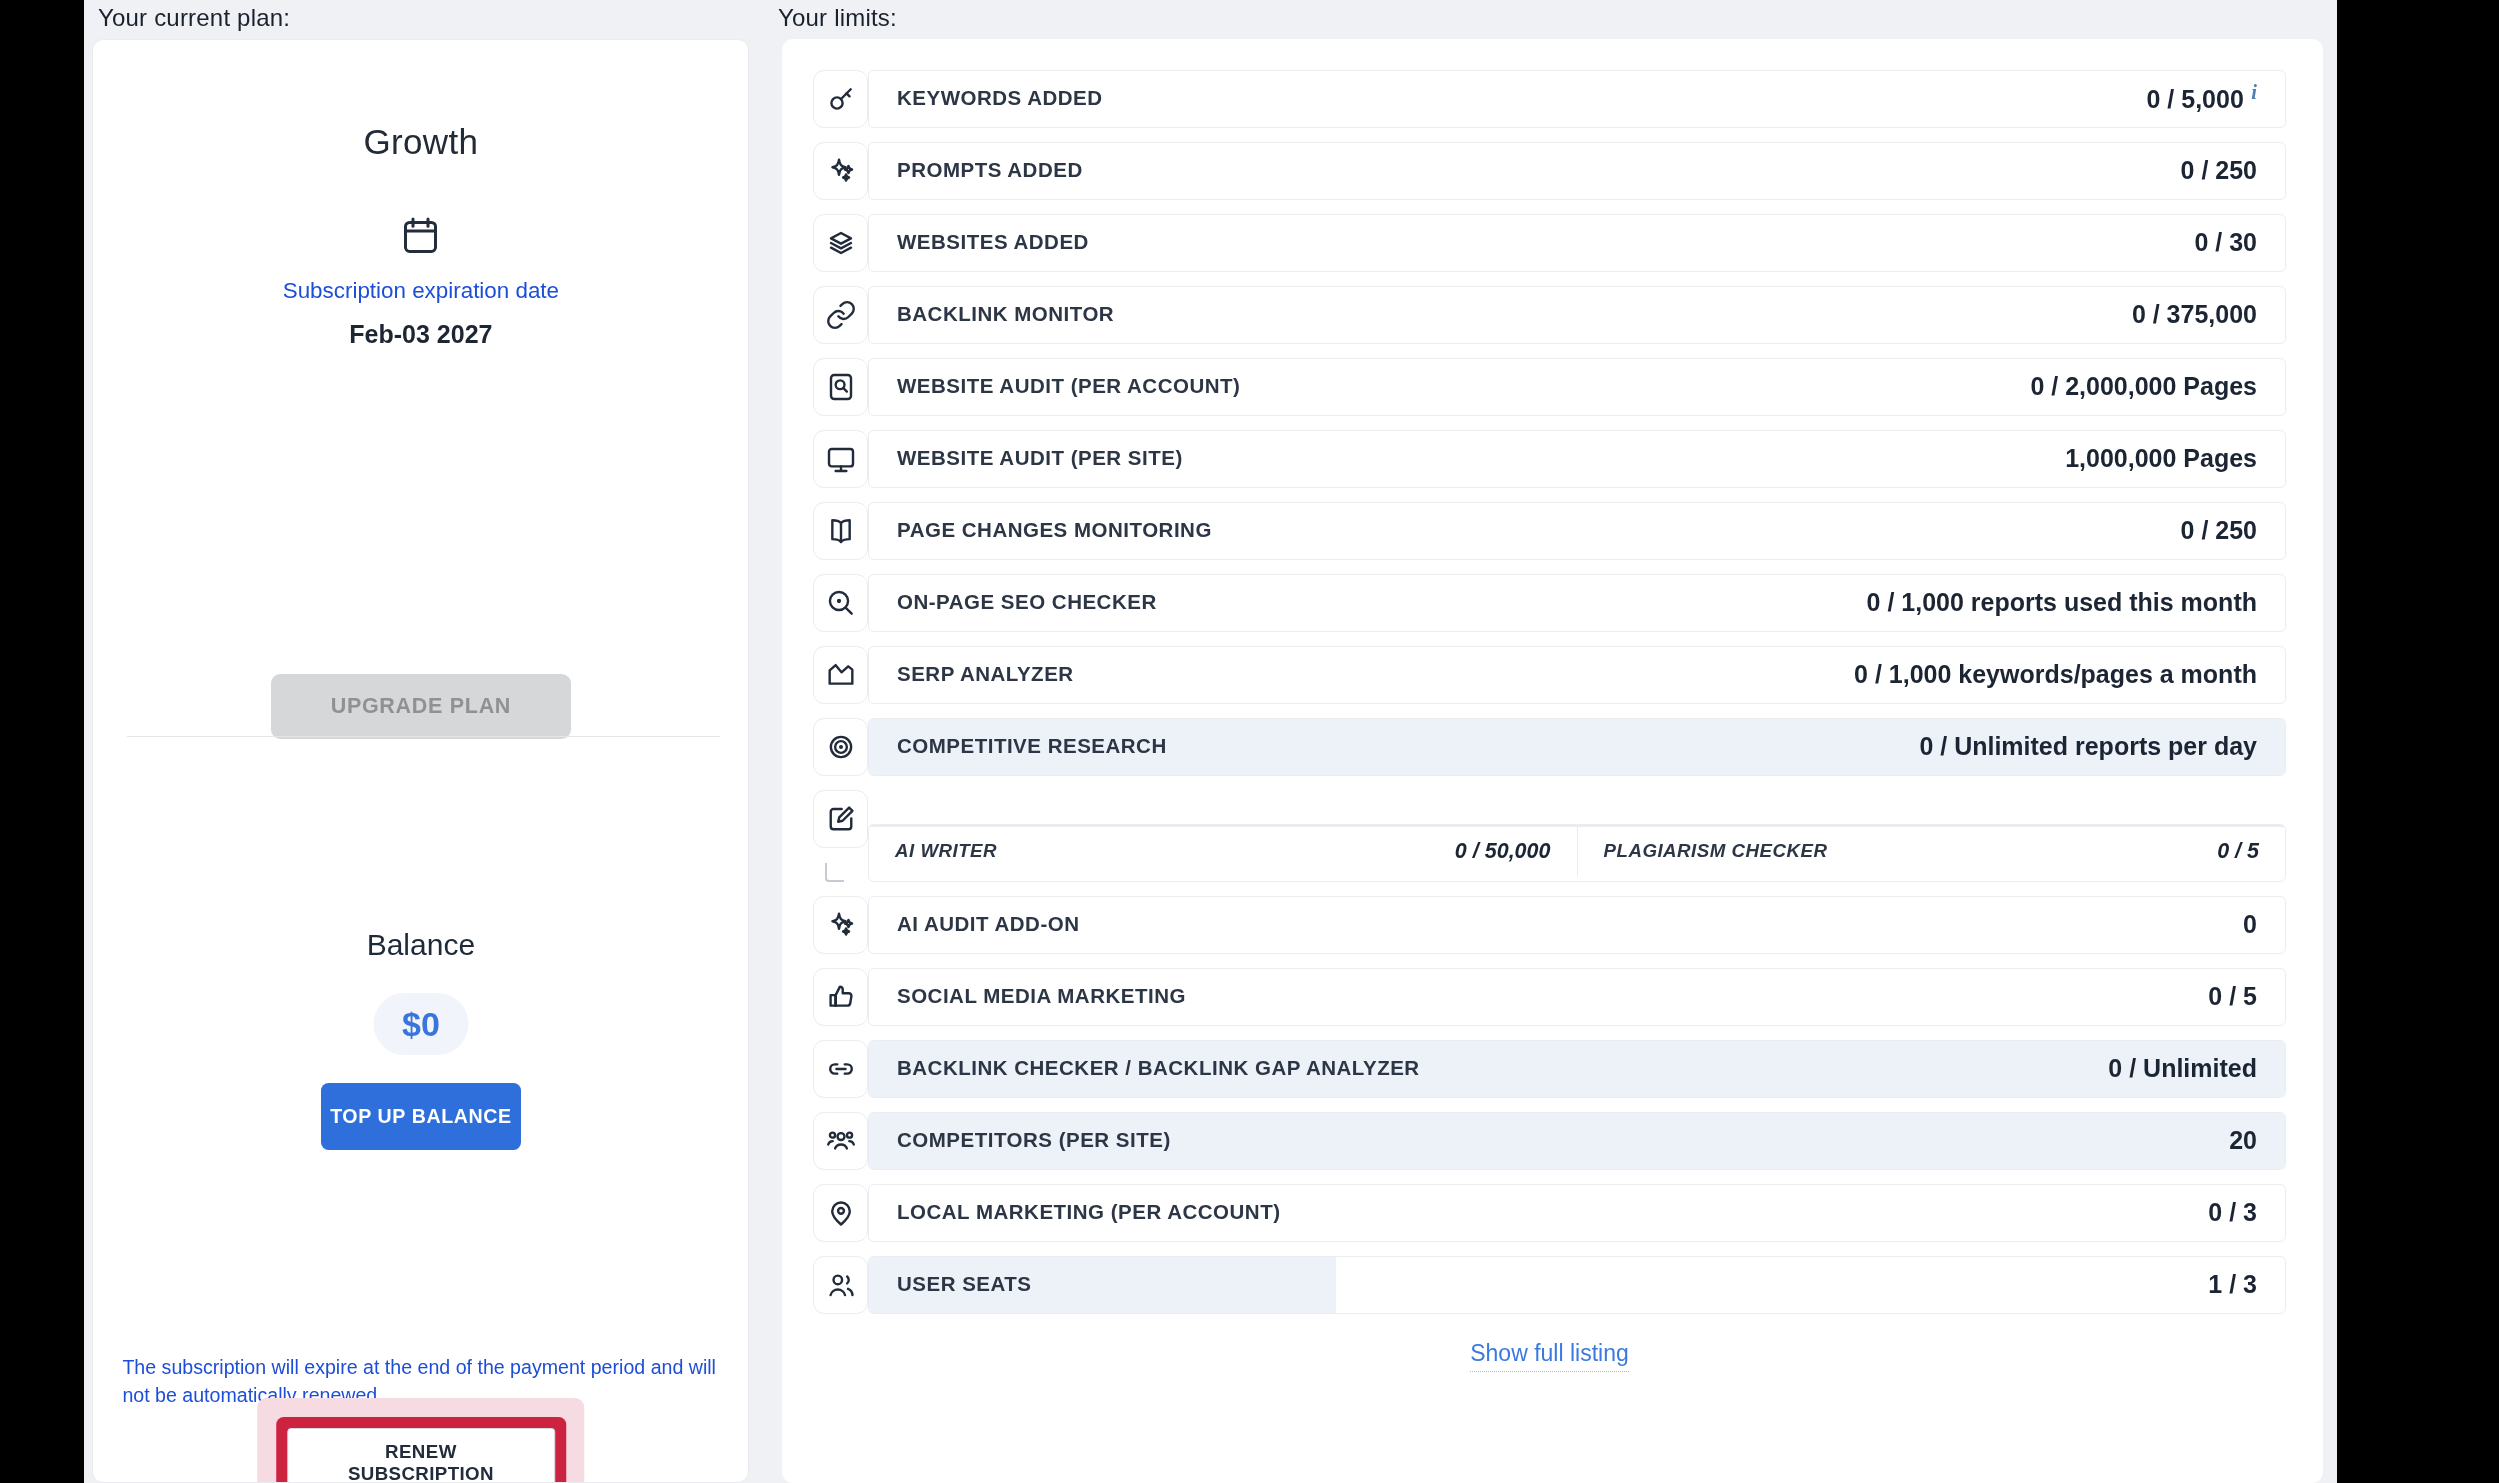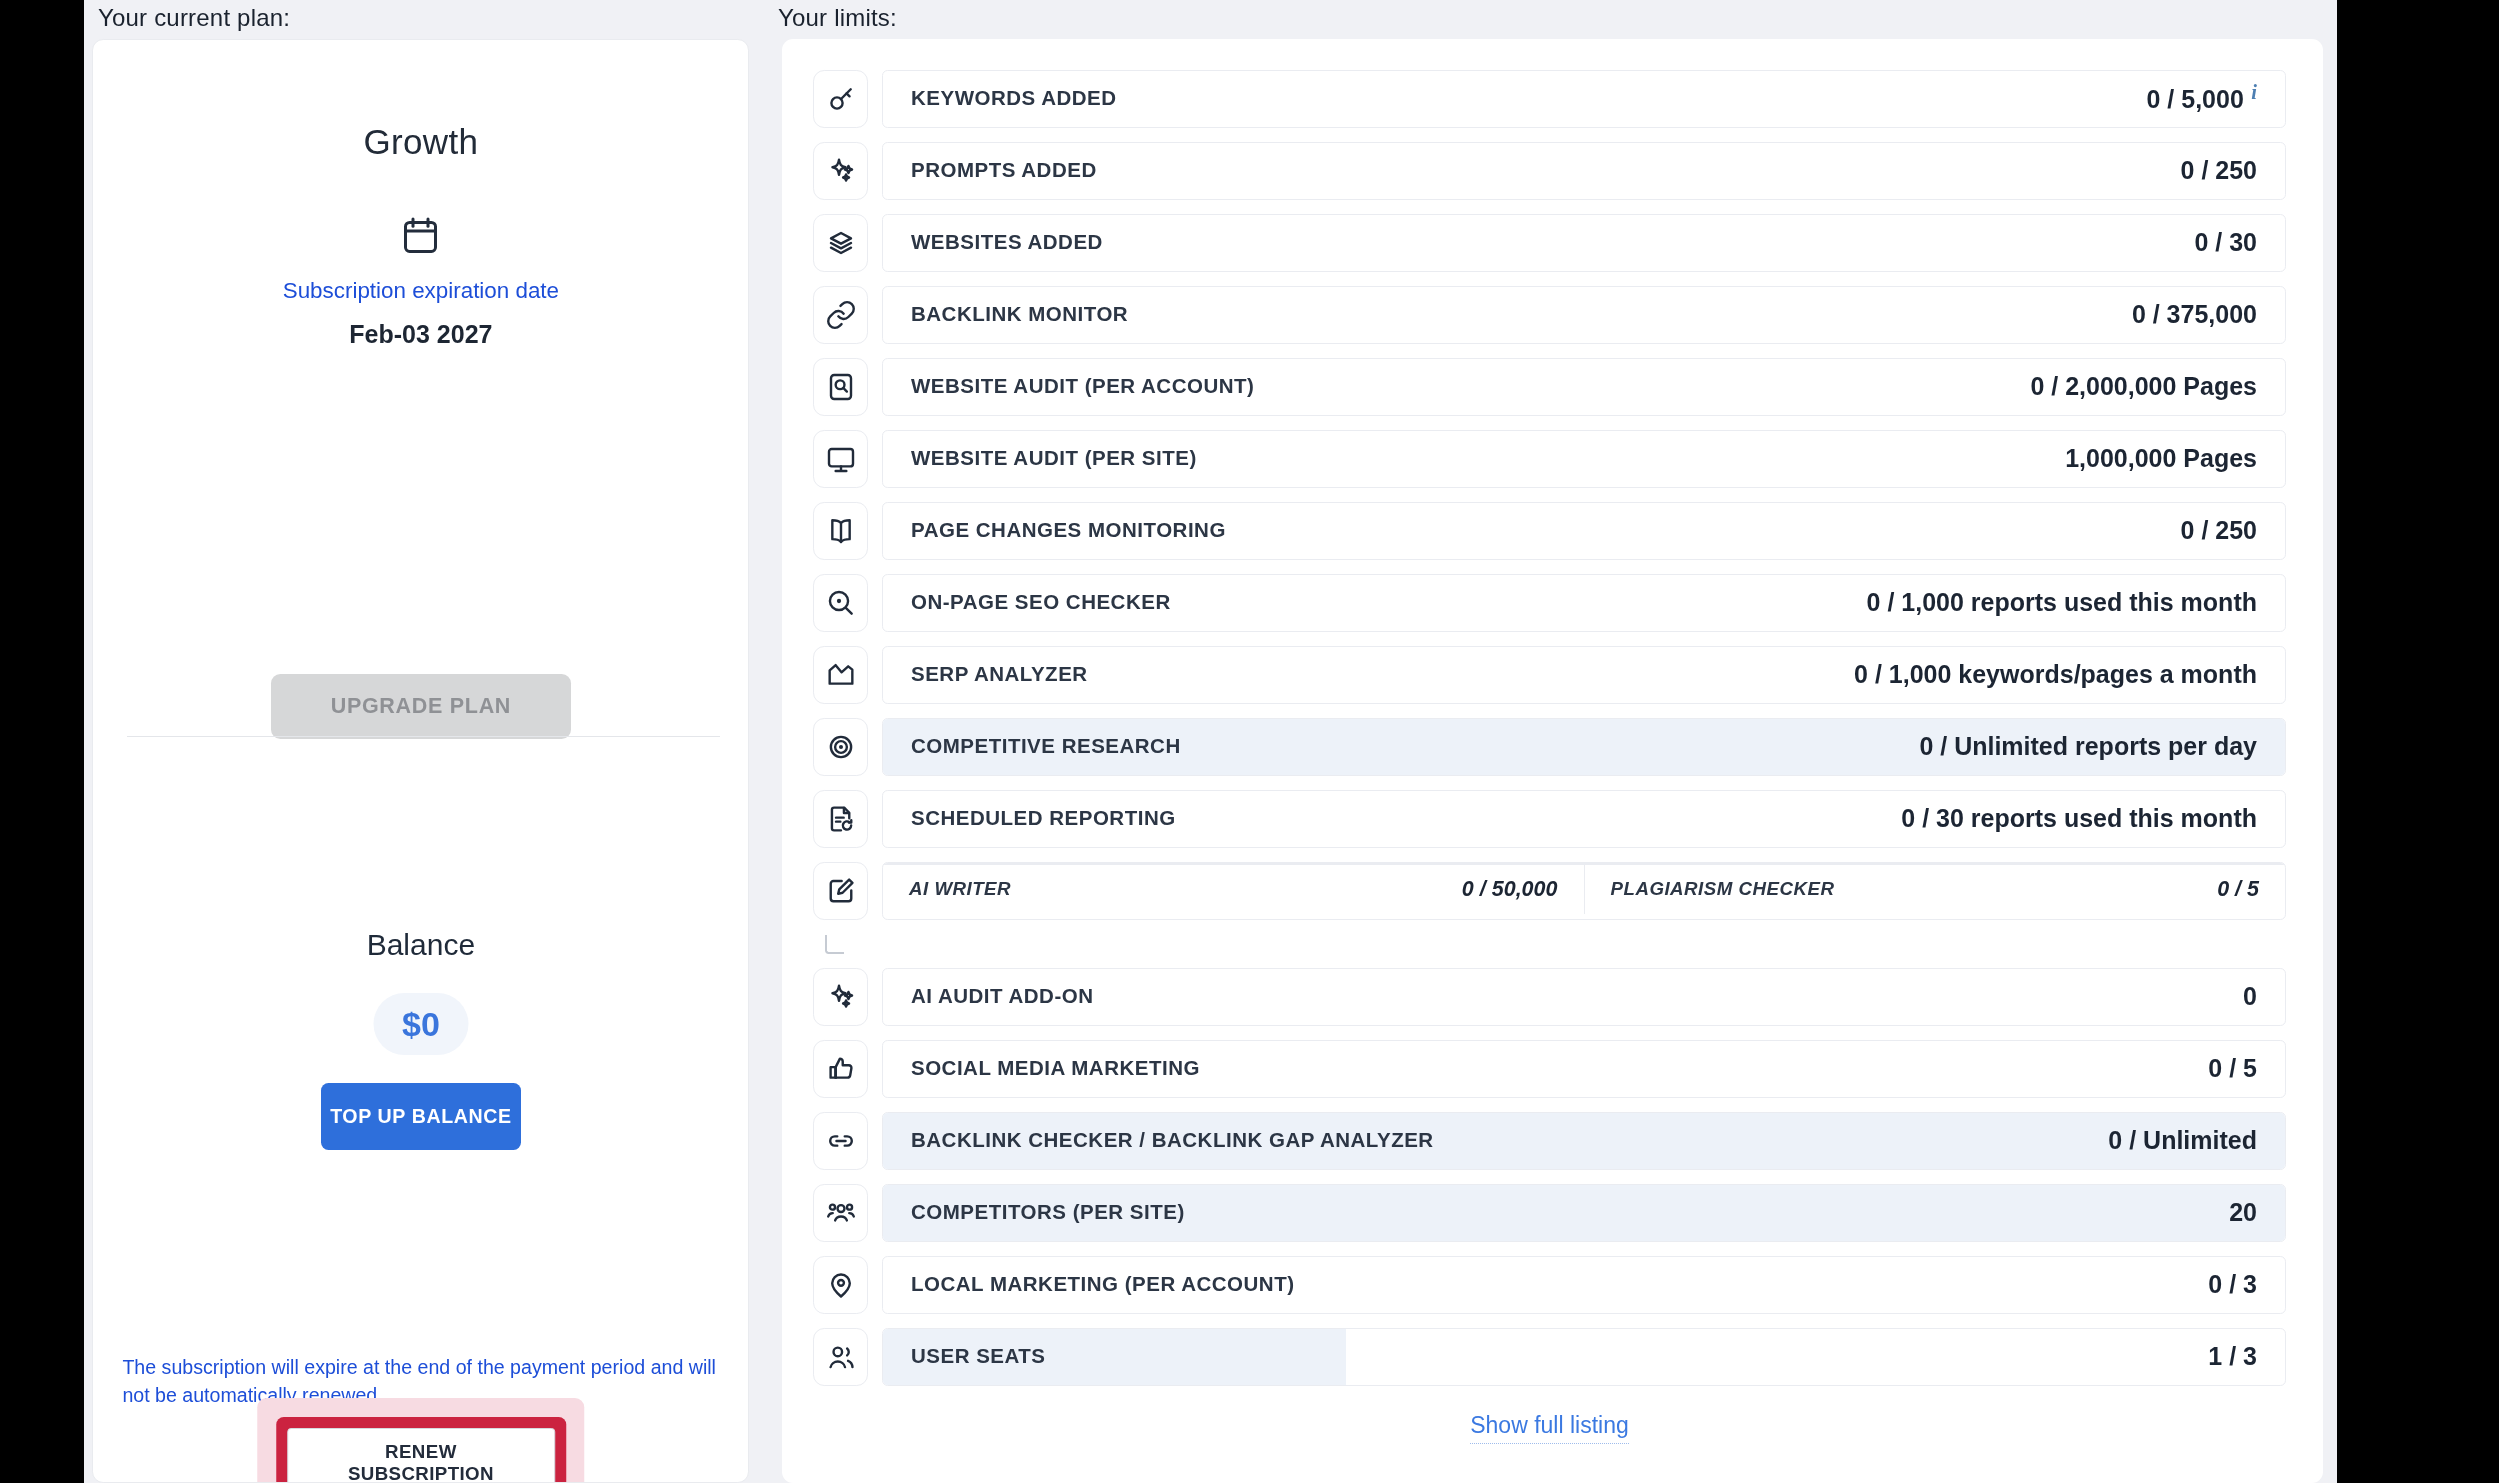--- a/index.html
+++ b/index.html
@@ -70,21 +70,21 @@
     padding:12px 22.4px;font-family:inherit;
     font-size:18.7px;font-weight:700;color:#232c3b;letter-spacing:0.4px;cursor:pointer;
   }
 
   
   .limits-panel{
     position:absolute;left:698px;top:39px;width:1541px;height:1444px;
     background:#fff;border-radius:11.2px;box-sizing:border-box;
     padding:31px 37px 0 31px;overflow:hidden;
   }
-  .limit-row{display:flex;gap:14px;margin-bottom:14px;align-items:flex-start;}
+  .limit-row{display:flex;margin-bottom:14px;align-items:flex-end;}
   .icon-col{display:flex;flex-direction:column;align-items:center;flex:none;width:55px;}
   .icon-cell{
     width:55px;height:58px;box-sizing:border-box;flex:none;
     border:1.9px solid #eaecf1;border-radius:11.2px;background:#fff;
     display:flex;align-items:center;justify-content:center;
     color:#212b3a;
   }
   .elbow{
     width:17px;height:17px;margin-top:15px;margin-right:13px;
     border-left:2.8px solid #c6cbd3;border-bottom:2.8px solid #c6cbd3;
@@ -327,40 +327,20 @@
                 <circle cx="12" cy="12" r="4.4"></circle>
                 <circle cx="12" cy="12" r="1.5" fill="currentColor" stroke="none"></circle>
               </svg>
             </div>
           </div>
           <div class="row-box">
             <div class="fill" style="width: 100%;"></div>
             <div class="row-main">
               <span class="row-label">COMPETITIVE RESEARCH</span>
               <span class="row-value"><span>0 / Unlimited reports per day</span></span>
-            </div>
-          </div>
-        </div>
-        <div class="limit-row">
-          <div class="icon-col">
-            <div class="icon-cell">
-              <svg width="32" height="32" viewBox="0 0 24 24" fill="none" stroke="currentColor" stroke-width="1.8" stroke-linecap="round" stroke-linejoin="round">
-                <path d="M12 20.5 H6.8 a1.6 1.6 0 0 1 -1.6-1.6 V5.1 a1.6 1.6 0 0 1 1.6-1.6 h7.6 l3.8 3.8 v4.2"></path>
-                <path d="M14.2 3.8 V7.5 H18"></path>
-                <path d="M8.3 11 H14"></path>
-                <path d="M8.3 14 H11.5"></path>
-                <path d="M19.6 16.9 a3.1 3.1 0 1 1 -1.1-2.4"></path>
-                <path d="M19.7 12.9 v1.8 h-1.8"></path>
-              </svg>
-            </div>
-          </div>
-          <div class="row-box">
-            <div class="row-main">
-              <span class="row-label">SCHEDULED REPORTING</span>
-              <span class="row-value"><span>0 / 30 reports used this month</span></span>
             </div>
           </div>
         </div>
         <div class="limit-row">
           <div class="icon-col">
             <div class="icon-cell">
               <svg width="32" height="32" viewBox="0 0 24 24" fill="none" stroke="currentColor" stroke-width="1.8" stroke-linecap="round" stroke-linejoin="round">
                 <path d="M12.5 4.5 H6.3 a2 2 0 0 0 -2 2 V17.7 a2 2 0 0 0 2 2 h11.4 a2 2 0 0 0 2-2 V11.5"></path>
                 <path d="M18.1 3.4 l2.5 2.5 L13.2 13.3 l-3.3 .8 .8-3.3 Z"></path>
               </svg>

